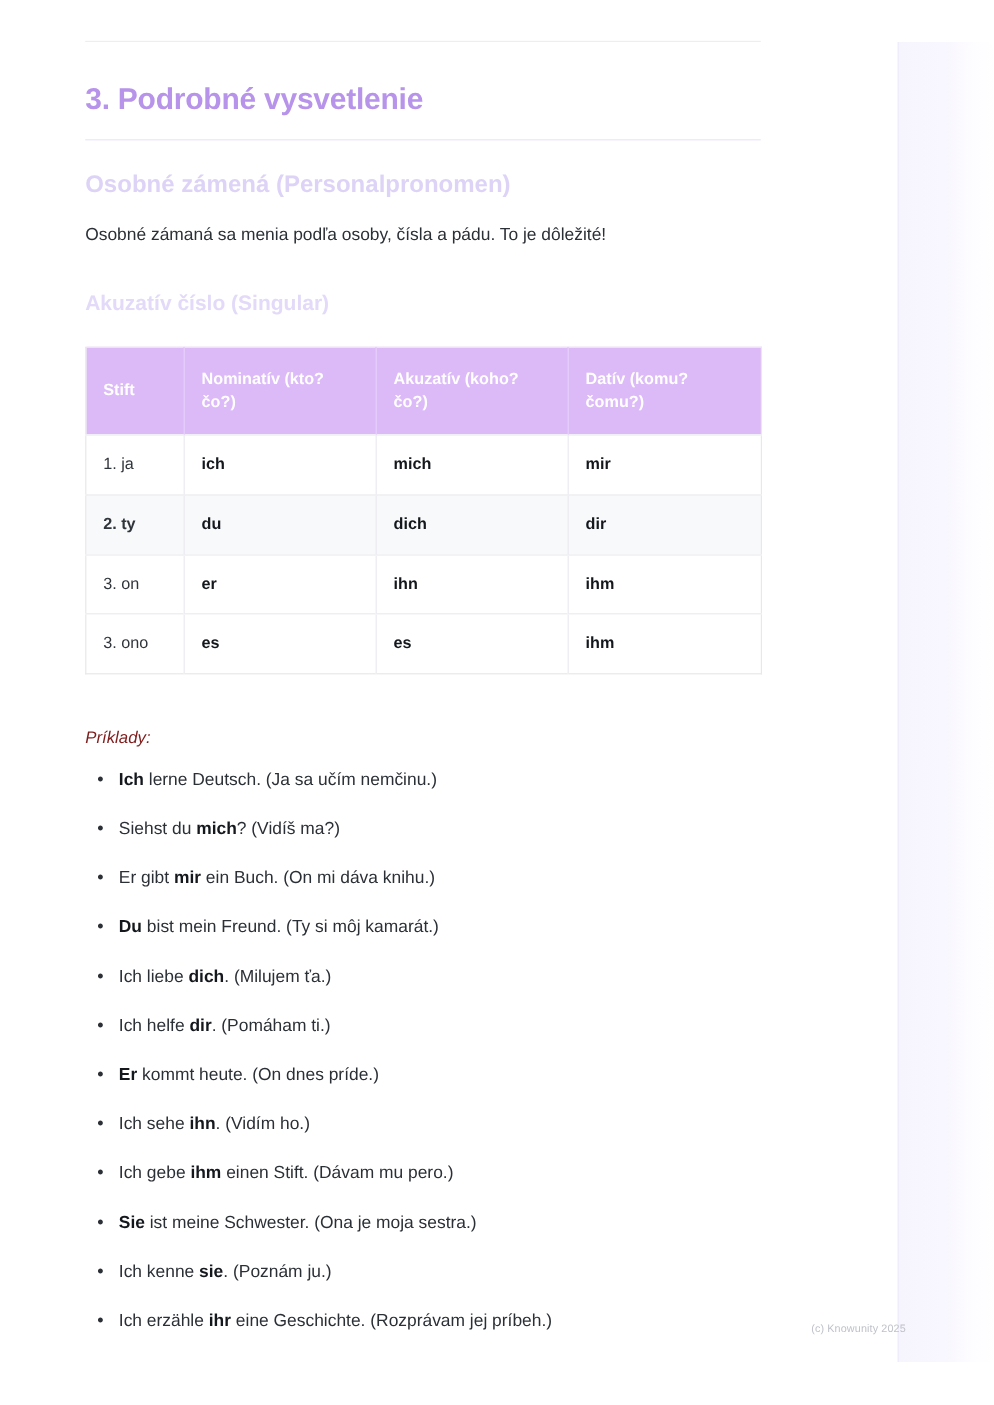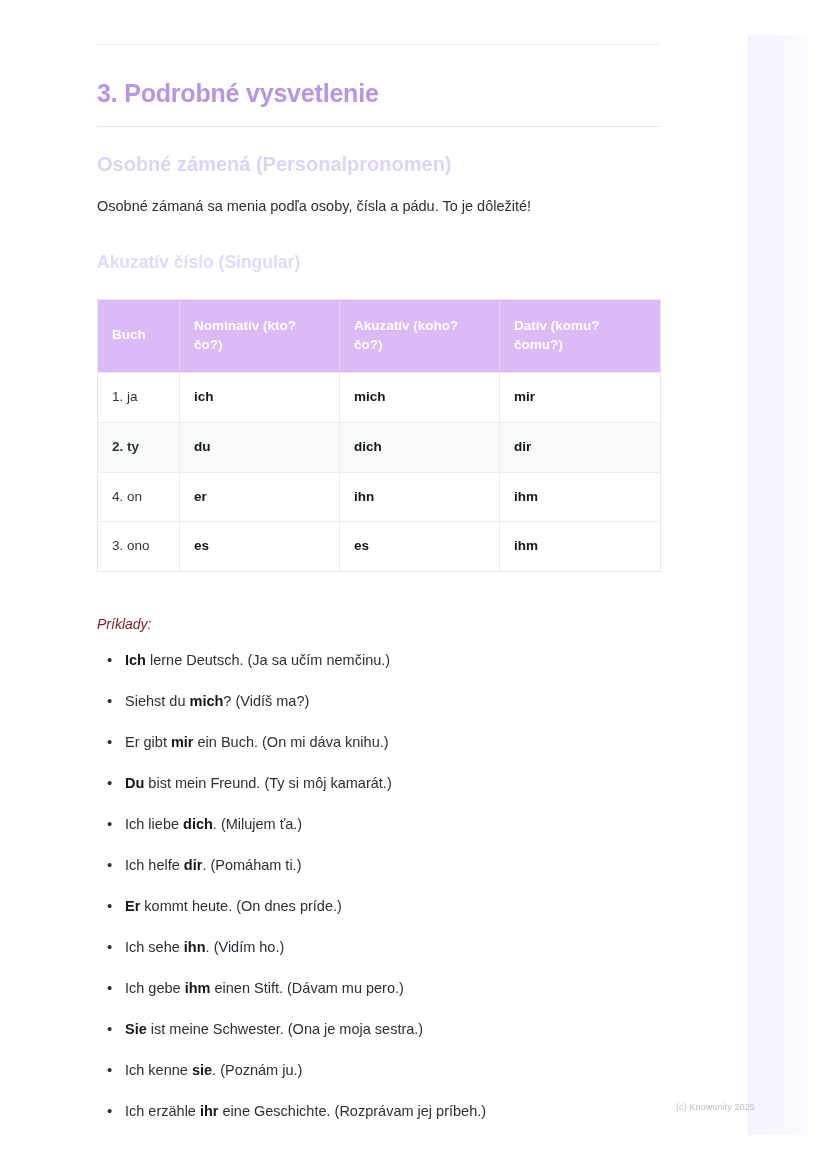--- a/index.html
+++ b/index.html
@@ -24,23 +24,23 @@
     width: 80px;
     height: 1100px;
     background: linear-gradient(to right, #f6f4fd 0%, #f8f6fe 45%, #fdfcff 75%, #ffffff 100%);
     border-left: 1px solid #ece8fa;
     pointer-events: none;
   }
 
   .page {
     position: absolute;
     top: 0;
-    left: 16px;
+    left: 0;
     width: 700px;
-    padding: 10px;
+    padding: 0;
   }
 
   .content {
     margin-left: 71px;
     width: 563px;
   }
 
   .top-rule {
     margin-top: 34px;
     height: 1px;
@@ -203,41 +203,41 @@
 
     <table class="conj-table">
       <colgroup>
         <col class="c0">
           <col class="c1">
           <col class="c2">
           <col class="c3">
       </colgroup>
       <thead>
         <tr>
-          <th>Buch</th>
+          <th>Stift</th>
           <th>Nominatív (kto? čo?)</th>
           <th>Akuzatív (koho? čo?)</th>
           <th>Datív (komu? čomu?)</th>
         </tr>
       </thead>
       <tbody>
         <tr>
           <td class="person">1. ja</td>
           <td class="form">ich</td>
           <td class="form">mich</td>
           <td class="form">mir</td>
         </tr>
         <tr class="alt">
           <td class="person">2. ty</td>
           <td class="form">du</td>
           <td class="form">dich</td>
           <td class="form">dir</td>
         </tr>
         <tr>
-          <td class="person">4. on</td>
+          <td class="person">3. on</td>
           <td class="form">er</td>
           <td class="form">ihn</td>
           <td class="form">ihm</td>
         </tr>
         <tr>
           <td class="person">3. ono</td>
           <td class="form">es</td>
           <td class="form">es</td>
           <td class="form">ihm</td>
         </tr>

